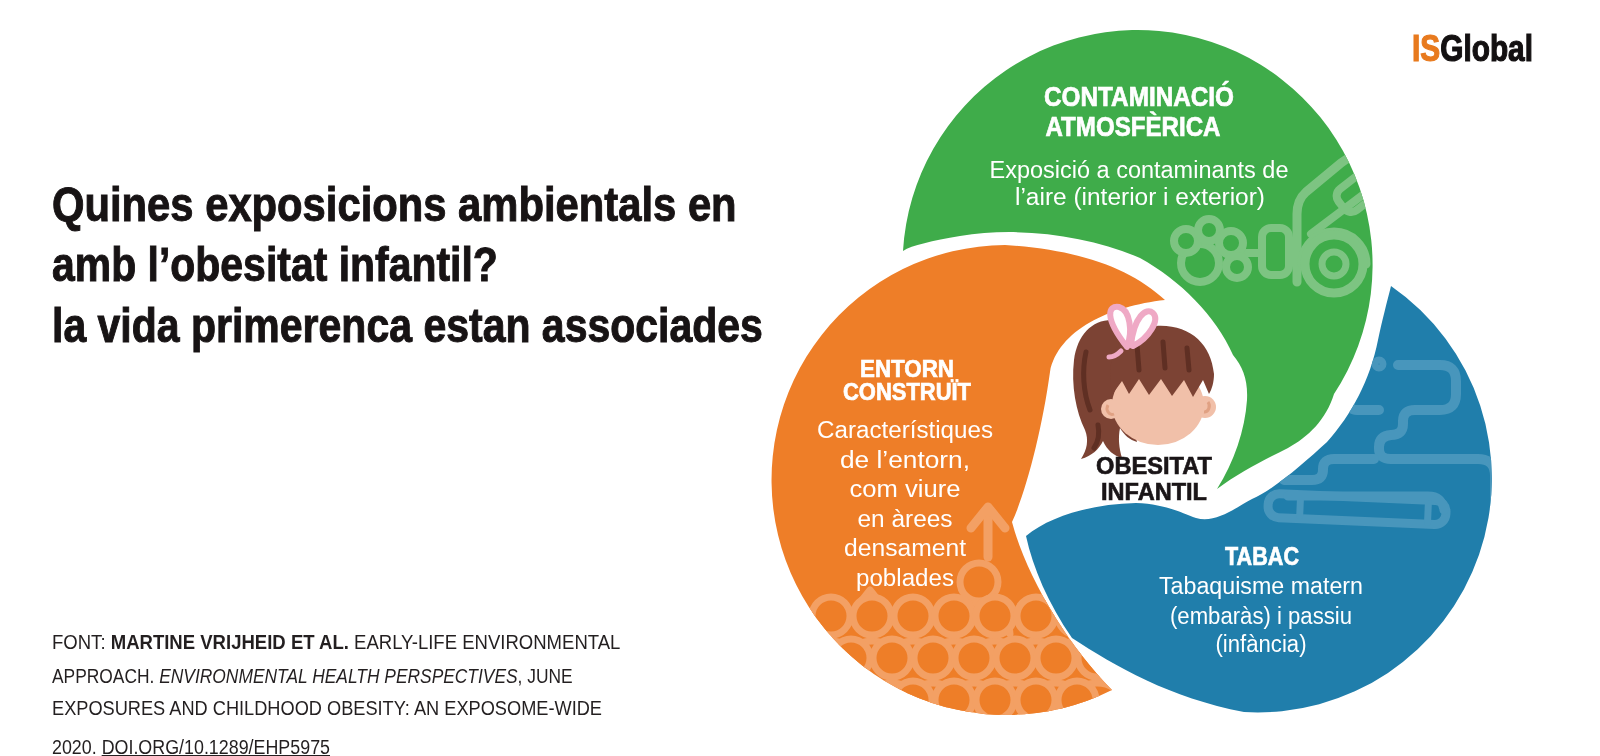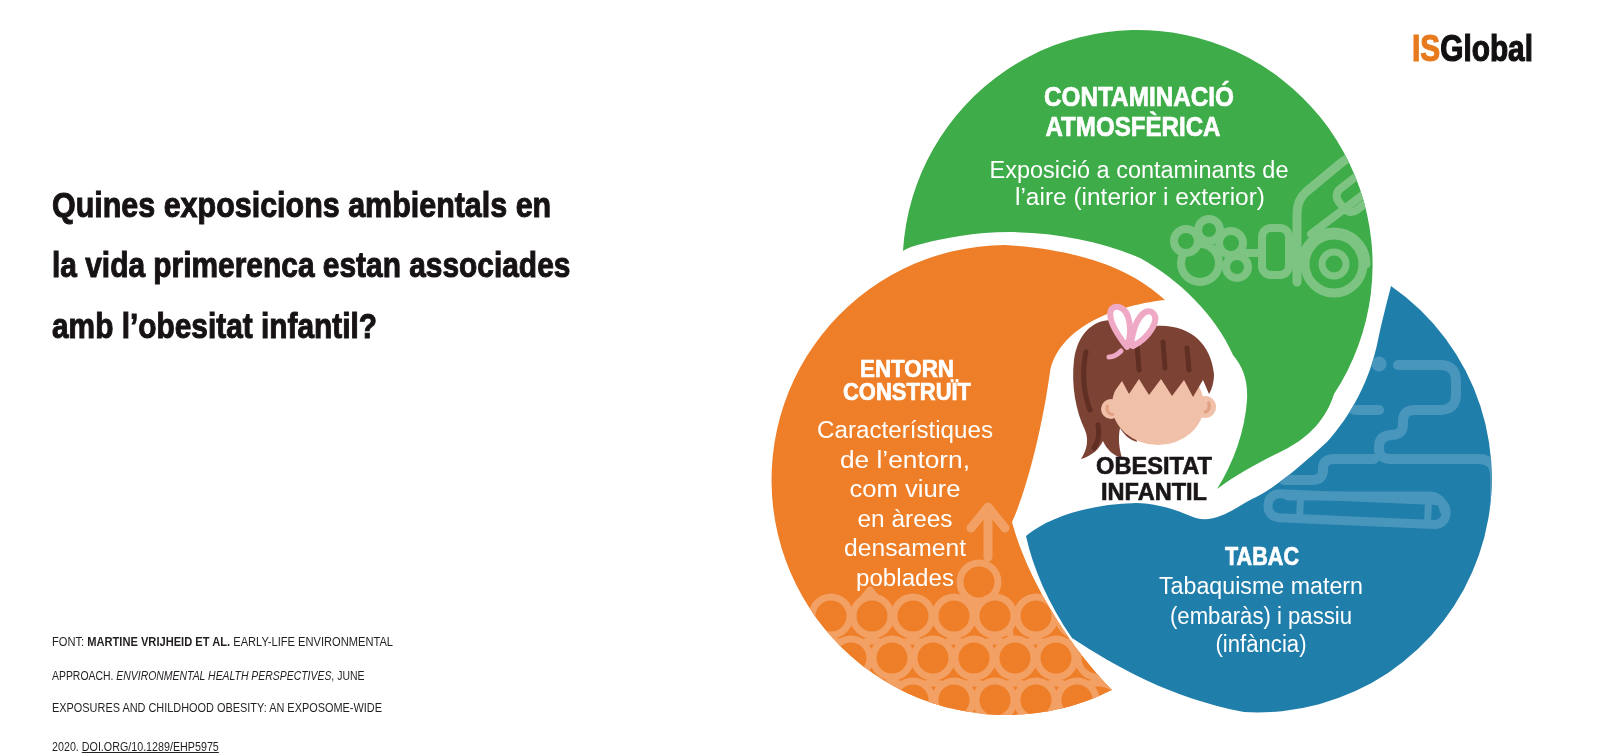--- a/index.html
+++ b/index.html
@@ -1,19 +1,19 @@
 <!DOCTYPE html>
 <html><head><meta charset="utf-8">
 <style>
 html,body{margin:0;padding:0;width:1600px;height:756px;background:#fff;overflow:hidden}
 body{font-family:"Liberation Sans",sans-serif}
 .abs{position:absolute}
-.ttl{left:52px;top:174.5px;font-weight:bold;font-size:35px;line-height:60.5px;color:#171314;white-space:nowrap;-webkit-text-stroke:1px currentColor}
+.ttl{left:52px;top:174.5px;font-weight:bold;font-size:48px;line-height:60.5px;color:#171314;white-space:nowrap;-webkit-text-stroke:1px currentColor}
 .ttl div>span{display:inline-block;transform-origin:left center}
-.cit{color:#231F20;font-size:12px;line-height:24px;white-space:nowrap;left:52px}
+.cit{color:#231F20;font-size:20px;line-height:24px;white-space:nowrap;left:52px}
 .cit>span{display:inline-block;transform-origin:left center}
 </style></head>
 <body>
 <svg class="abs" style="left:0;top:0" width="1600" height="756" viewBox="0 0 1600 756">
 <defs>
 <clipPath id="cg">
         <path d="M 903 251 A 235 235 0 1 1 1334 394 C 1326 420 1308 437 1288 448 C 1266 459 1240 472 1217 489 C 1234 462 1245 430 1247 400 C 1248 380 1243 367 1233 355 C 1216 316 1180 280 1140 258 C 1090 236 1020 226 960 236 C 932 241 912 245 903 251 Z"></path>
       </clipPath>
 <clipPath id="co">
         <path d="M 1165 300 C 1130 268 1080 250 1005 245 A 235 235 0 1 0 1112 690 C 1068 646 1026 576 1012 522 C 1026 492 1042 430 1050 372 C 1058 330 1110 306 1165 300 Z"></path>
@@ -139,22 +139,22 @@
   <text x="1261" y="651.5" font-size="23.5" textLength="91" lengthAdjust="spacingAndGlyphs">(infància)</text>
 </g>
 <g fill="#1A1517" text-anchor="middle" font-family="Liberation Sans" font-weight="bold">
   <text stroke="#1A1517" stroke-width="0.6" x="1154" y="474" font-size="23" textLength="116" lengthAdjust="spacingAndGlyphs">OBESITAT</text>
   <text stroke="#1A1517" stroke-width="0.6" x="1154" y="500" font-size="23" textLength="106" lengthAdjust="spacingAndGlyphs">INFANTIL</text>
 </g>
 </svg>
 
 <div class="abs ttl">
   <div><span style="transform:scaleX(0.870)">Quines exposicions ambientals en</span></div>
+  <div><span style="transform:scaleX(0.853)">amb l’obesitat infantil?</span></div>
   <div><span style="transform:scaleX(0.854)">la vida primerenca estan associades</span></div>
-  <div><span style="transform:scaleX(0.853)">amb l’obesitat infantil?</span></div>
 </div>
 
 <div class="abs cit" style="top:630px"><span style="transform:scaleX(0.9266)">FONT: <b>MARTINE VRIJHEID ET AL.</b> EARLY-LIFE ENVIRONMENTAL</span></div>
 <div class="abs cit" style="top:696px"><span style="transform:scaleX(0.9097)">EXPOSURES AND CHILDHOOD OBESITY: AN EXPOSOME-WIDE</span></div>
 <div class="abs cit" style="top:664px"><span style="transform:scaleX(0.8692)">APPROACH. <i>ENVIRONMENTAL HEALTH PERSPECTIVES</i>, JUNE</span></div>
 <div class="abs cit" style="top:735px"><span style="transform:scaleX(0.893)">2020. <span style="text-decoration:underline">DOI.ORG/10.1289/EHP5975</span></span></div>
 
 <div class="abs" style="left:1412px;top:25.9px;font-weight:bold;font-size:37px;line-height:45.7px;white-space:nowrap;-webkit-text-stroke:1.2px currentColor">
   <span style="display:inline-block;transform-origin:left center;transform:scaleX(0.806)"><span style="color:#E87A1E">IS</span><span style="color:#131011">Global</span></span>
 </div>

